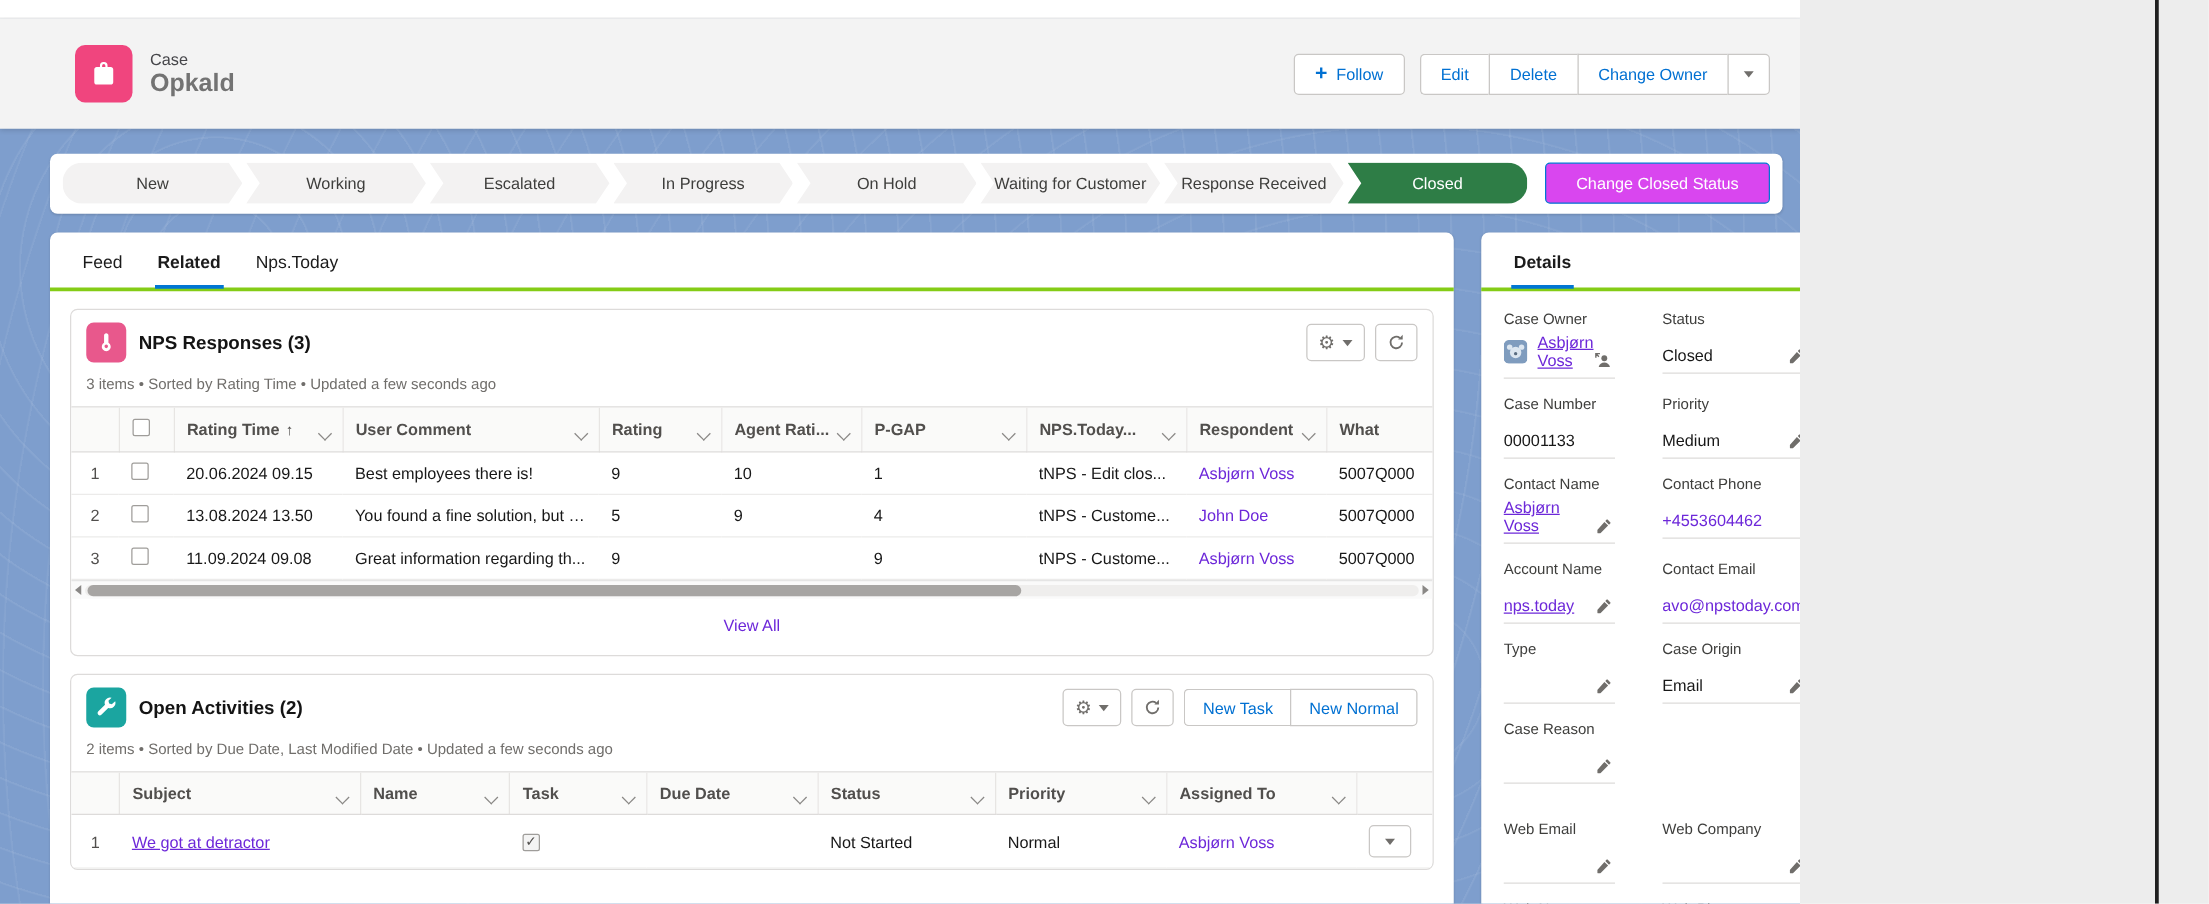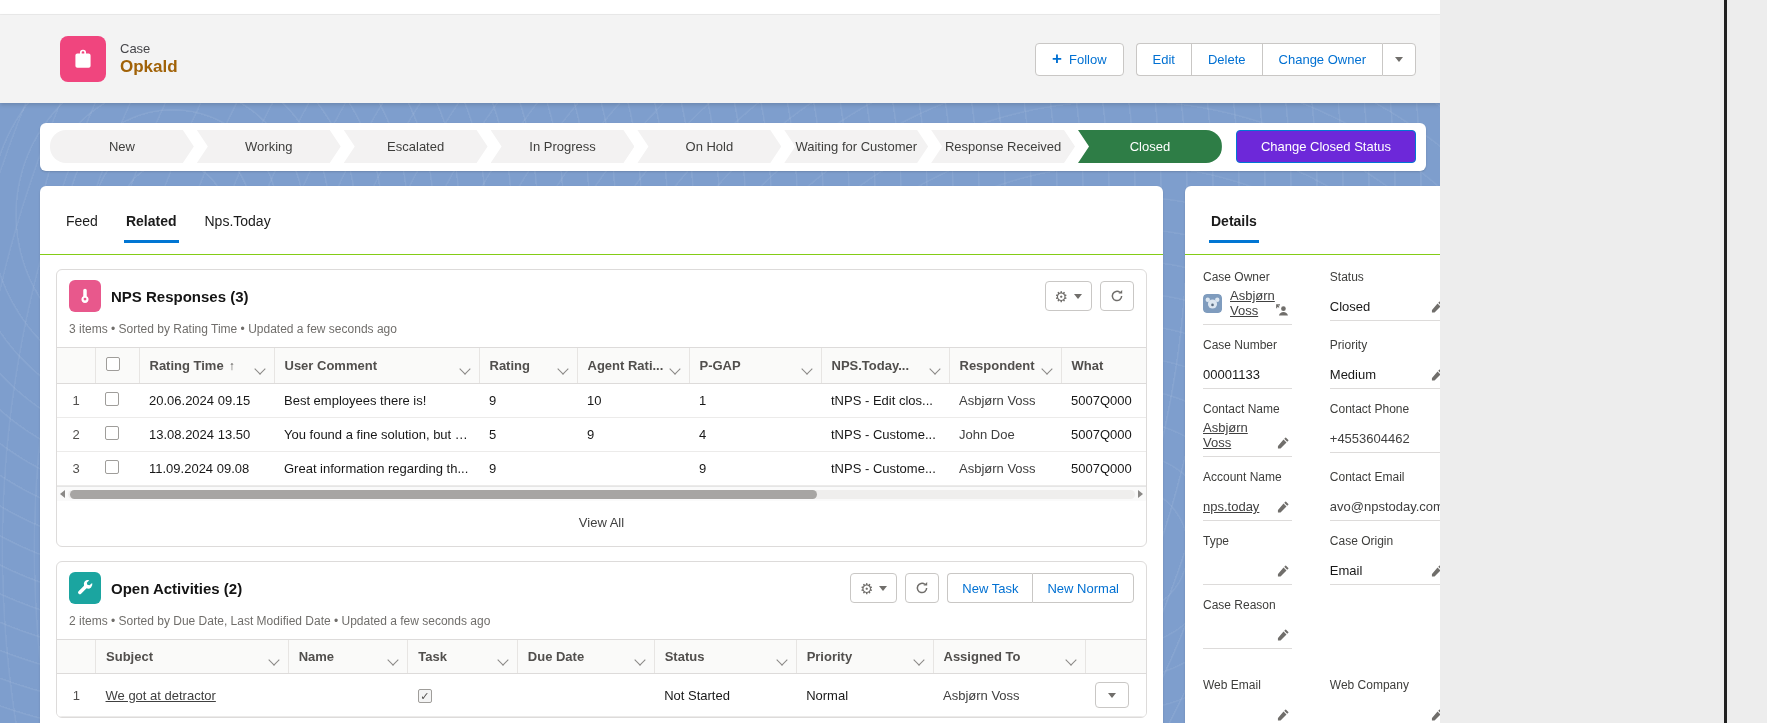--- a/index.html
+++ b/index.html
@@ -9,21 +9,21 @@
   .window-edge{position:absolute;left:1724px;top:0;width:3px;height:723px;background:#202020;}
 
   
   .chrome-strip{height:14px;background:#ffffff;border-bottom:1px solid #ebebeb;}
   .record-header{height:88px;background:#f3f3f3;display:flex;align-items:center;justify-content:space-between;
                  padding:0 24px 0 60px;box-shadow:0 2px 4px rgba(0,0,0,.14);position:relative;z-index:3;}
   .header-left{display:flex;align-items:center;gap:14px;}
   .entity-icon{width:46px;height:46px;border-radius:8px;display:flex;align-items:center;justify-content:center;}
   .entity-icon.case{background:#f0457e;}
   .entity-label{font-size:13px;color:#46464a;}
-  .record-title{font-size:17px;font-weight:bold;color:#a16207;margin:1px 0 0;}
+  .record-title{font-size:20px;font-weight:bold;color:#737373;margin:1px 0 0;}
   .header-actions{display:flex;gap:12px;align-items:center;}
   .btn{height:33px;padding:0 16px;font-size:13px;color:#0070d2;background:#fff;border:1px solid #c9c7c5;
        border-radius:4px;display:inline-flex;align-items:center;justify-content:center;gap:7px;cursor:pointer;
        font-family:inherit;white-space:nowrap;box-sizing:border-box;}
   .plus-icon{font-size:17px;font-weight:bold;line-height:1;margin-top:-2px;}
   .btn-group{display:inline-flex;}
   .btn-group .btn{border-radius:0;border-right-width:0;}
   .btn-group .btn:first-child{border-radius:4px 0 0 4px;}
   .btn-group .btn:last-child{border-radius:0 4px 4px 0;border-right-width:1px;}
   .caret{width:0;height:0;border-left:4px solid transparent;border-right:4px solid transparent;
@@ -40,30 +40,30 @@
   
   .path-card{background:#fff;border-radius:6px;height:48px;display:flex;
              padding:7px 10px;box-sizing:border-box;box-shadow:0 1px 2px rgba(0,0,0,.15);}
   .path{display:flex;flex:1;list-style:none;margin:0;padding:0;gap:3px;height:33px;}
   .stage{flex:1;background:#f3f2f2;color:#3e3e3c;font-size:13px;display:flex;align-items:center;justify-content:center;
          cursor:pointer;clip-path:polygon(0 0, calc(100% - 11px) 0, 100% 50%, calc(100% - 11px) 100%, 0 100%, 11px 50%);}
   .stage.first{clip-path:polygon(0 0, calc(100% - 11px) 0, 100% 50%, calc(100% - 11px) 100%, 0 100%);
                border-radius:16px 0 0 16px;}
   .stage.current{background:#2e7d46;color:#fff;border-radius:0 16px 16px 0;
                  clip-path:polygon(0 0, 100% 0, 100% 100%, 0 100%, 11px 50%);}
-  .btn.primary{background:#6d28d9;border-color:#0176d3;color:#fff;margin-left:14px;padding:0 24px;}
+  .btn.primary{background:#d946ef;border-color:#0176d3;color:#fff;margin-left:14px;padding:0 24px;}
 
   
   .content-row{display:flex;gap:22px;margin-top:15px;align-items:flex-start;}
   .left-card{width:1123px;background:#fff;border-radius:6px;min-height:600px;box-sizing:border-box;
              box-shadow:0 1px 2px rgba(0,0,0,.15);}
   .right-card{flex:1;background:#fff;border-radius:6px;min-height:600px;box-sizing:border-box;
               box-shadow:0 1px 2px rgba(0,0,0,.15);}
 
-  .panel-tabs{display:flex;border-bottom:1px solid #84cc16;padding:12px 12px;}
+  .panel-tabs{display:flex;border-bottom:3px solid #84cc16;padding:0 12px;}
   .panel-tab{padding:15px 14px 13px;font-size:14px;color:#1b1b1b;position:relative;cursor:pointer;}
   .panel-tab.active{font-weight:bold;}
   .panel-tab.active::after{content:"";position:absolute;left:12px;right:12px;bottom:-1px;height:3px;background:#0176d3;}
 
   
   .related-card{border:1px solid #dddbda;border-radius:6px;margin:14px 16px 0;overflow:hidden;background:#fff;}
   .rc-head{padding:10px 12px 0;}
   .rc-title-row{display:flex;align-items:center;gap:10px;}
   .obj-icon{width:32px;height:32px;border-radius:6px;display:flex;align-items:center;justify-content:center;flex:none;}
   .obj-icon.pink{background:#e8588c;}
@@ -88,21 +88,21 @@
                text-overflow:ellipsis;background:#fff;}
   .sf-table .num{text-align:center;color:#514f4d;padding-left:4px;padding-right:4px;}
   .th-in{display:flex;align-items:flex-end;justify-content:space-between;}
   .sort{font-size:12px;color:#514f4d;margin-left:5px;font-weight:normal;}
   .chev{width:7px;height:7px;border-right:1.4px solid #8a8886;border-bottom:1.4px solid #8a8886;
         transform:rotate(45deg);display:inline-block;flex:none;margin-left:8px;margin-top:-3px;}
   .checkbox{width:14px;height:14px;border:1px solid #9f9d9a;border-radius:2px;background:#fff;display:inline-block;
             box-sizing:border-box;cursor:pointer;}
   .checkbox.checked{background:#f4f4f4;}
   .checkbox.checked::after{content:"\2713";font-size:11px;color:#514f4d;display:block;text-align:center;line-height:12px;}
-  .link{color:#404040;text-decoration:none;cursor:pointer;}
+  .link{color:#6d28d9;text-decoration:none;cursor:pointer;}
   .link.ul{text-decoration:underline;}
   .row-action-btn{width:32px;height:24px;border:1px solid #c9c7c5;border-radius:4px;background:#fff;
                   display:inline-flex;align-items:center;justify-content:center;cursor:pointer;}
 
   
   .hscroll{display:flex;align-items:center;height:14px;border-top:1px solid #e5e5e5;background:#fafafa;
            padding:0 3px;gap:3px;}
   .hs-arrow{width:0;height:0;border-top:4px solid transparent;border-bottom:4px solid transparent;cursor:pointer;}
   .hs-arrow.left{border-right:5px solid #8a8886;}
   .hs-arrow.right{border-left:5px solid #8a8886;}

